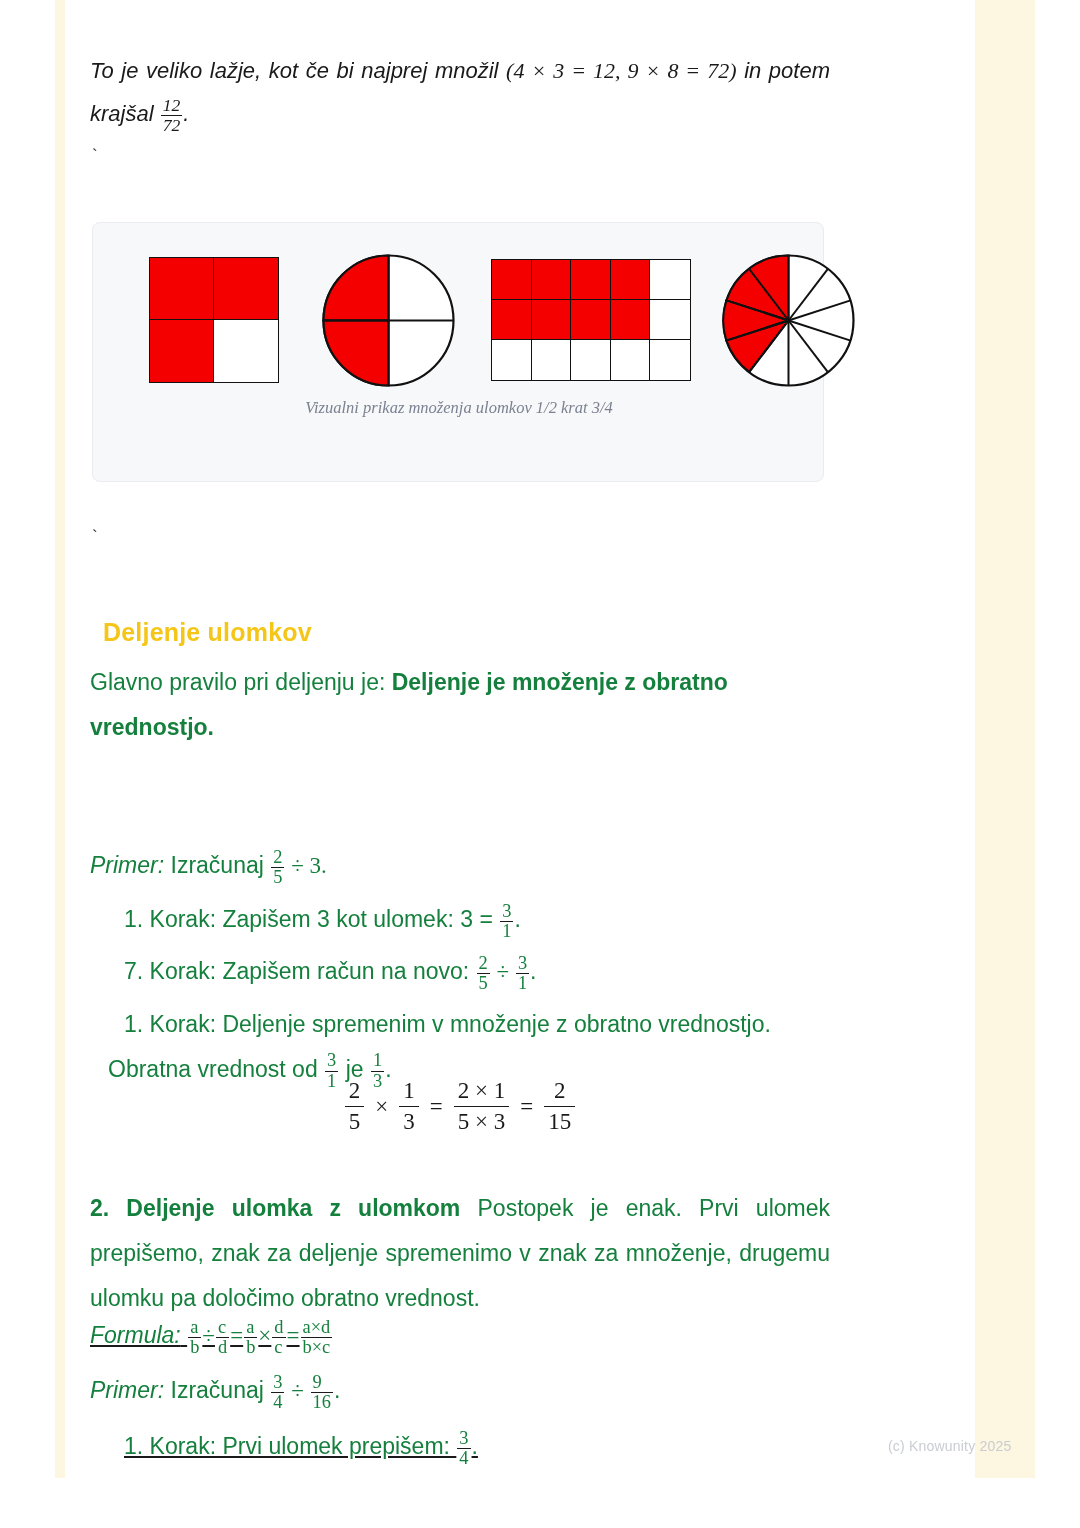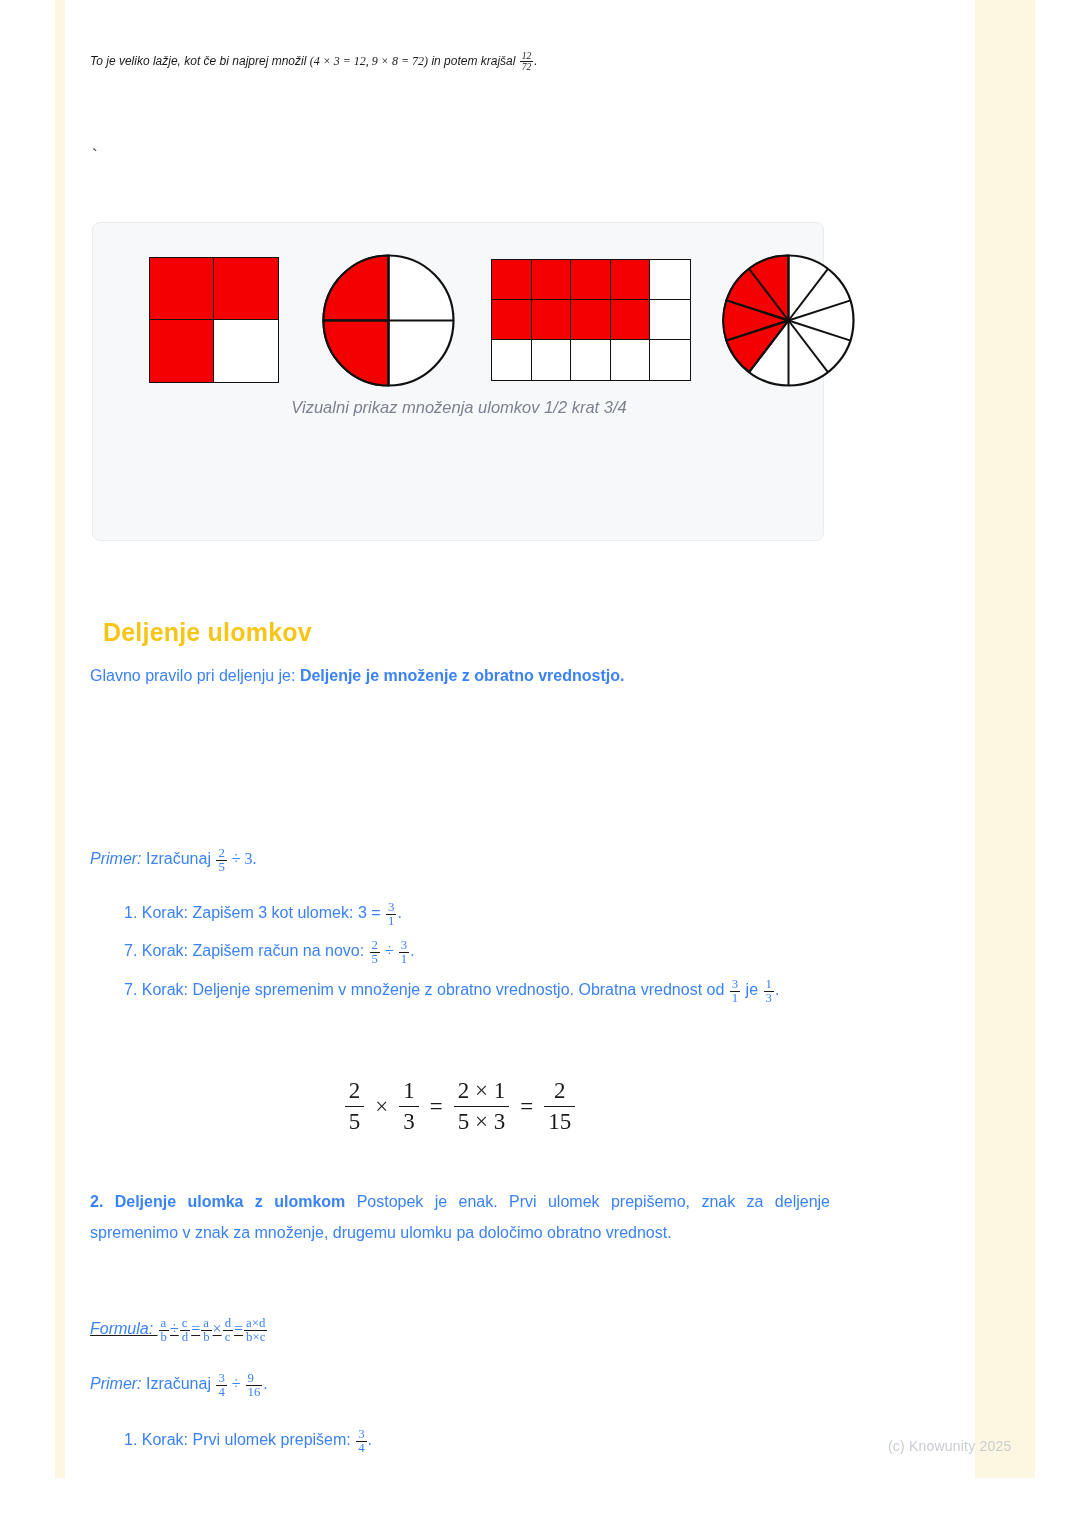--- a/index.html
+++ b/index.html
@@ -30,53 +30,54 @@
     background: #fdf6e0;
   }
   .margin-right {
     position: absolute;
     left: 975px; top: 0;
     width: 60px; height: 1478px;
     background: #fdf6e0;
   }
   p {
     margin: 0;
-    font-size: 16px;
+    font-size: 23px;
     line-height: 1.95;
-    color: #3b82f6;
+    color: #15803d;
   }
   .justified { text-align: justify; }
   .italic { font-style: italic; }
   .bold { font-weight: bold; }
 
   .intro {
     position: absolute;
     left: 90px; top: 50px;
     width: 740px;
     font-style: italic;
-    font-size: 12px;
+    font-size: 22px;
     line-height: 1.95;
     text-align: justify;
   }
   .tickmark {
     position: absolute;
     left: 92px;
     font-size: 17px;
     color: #333;
   }
 
   
   .figure-card {
     position: absolute;
     left: 92px; top: 222px;
-    width: 732px; height: 319px;
+    width: 732px; height: 260px;
     background: #f7f8fa;
     border: 1px solid #e9ebef;
     border-radius: 8px;
     box-sizing: border-box;
+    font-family: Liberation Serif, serif;
   }
   .figure-row {
     position: absolute;
     left: 28px; top: 30px;
     width: 680px; height: 130px;
   }
   .fig-caption {
     position: absolute;
     left: 0; top: 175px;
     width: 732px;
@@ -248,42 +249,42 @@
 
   <div class="block" style="top:897px;">
     <div style="padding-left:18px;">
       <p style="margin-bottom:7px;">
         <span style="display:inline-block;width:16px;"></span><span>1. Korak: Zapišem 3 kot ulomek: 3 = </span><span class="frac"><span class="num">3</span><span class="den">1</span></span><span>.</span>
       </p>
       <p style="margin-bottom:7px;">
         <span style="display:inline-block;width:16px;"></span><span>7. Korak: Zapišem račun na novo: </span><span class="frac"><span class="num">2</span><span class="den">5</span></span><span class="mathserif"> ÷ </span><span class="frac"><span class="num">3</span><span class="den">1</span></span><span>.</span>
       </p>
       <p style="padding-left:0;">
-        <span style="display:inline-block;width:16px;"></span><span>7. Korak: Deljenje spremenim v množenje z obratno vrednostjo. Obratna vrednost od </span><span class="frac"><span class="num">3</span><span class="den">1</span></span><span> je </span><span class="frac"><span class="num">1</span><span class="den">3</span></span><span>.</span>
+        <span style="display:inline-block;width:16px;"></span><span>1. Korak: Deljenje spremenim v množenje z obratno vrednostjo. Obratna vrednost od </span><span class="frac"><span class="num">3</span><span class="den">1</span></span><span> je </span><span class="frac"><span class="num">1</span><span class="den">3</span></span><span>.</span>
       </p>
     </div>
   </div>
 
   <div class="equation" style="top:1078px;">
     <span class="eqfrac"><span class="num">2</span><span class="den">5</span></span><span class="op">×</span><span class="eqfrac"><span class="num">1</span><span class="den">3</span></span><span class="op">=</span><span class="eqfrac"><span class="num">2 × 1</span><span class="den">5 × 3</span></span><span class="op">=</span><span class="eqfrac"><span class="num">2</span><span class="den">15</span></span>
   </div>
 
   <div class="block" style="top:1186px;">
     <p class="justified"><span class="bold">2. Deljenje ulomka z ulomkom</span><span> Postopek je enak. Prvi ulomek prepišemo, znak za deljenje spremenimo v znak za množenje, drugemu ulomku pa določimo obratno vrednost.</span></p>
   </div>
 
   <div class="block" style="top:1313px;text-decoration:underline;">
     <p><span class="italic">Formula:</span><span> </span><span class="frac mathserif"><span class="num">a</span><span class="den">b</span></span><span class="mathserif">÷</span><span class="frac mathserif"><span class="num">c</span><span class="den">d</span></span><span class="mathserif">=</span><span class="frac mathserif"><span class="num">a</span><span class="den">b</span></span><span class="mathserif">×</span><span class="frac mathserif"><span class="num">d</span><span class="den">c</span></span><span class="mathserif">=</span><span class="frac mathserif"><span class="num">a×d</span><span class="den">b×c</span></span></p>
   </div>
 
   <div class="block" style="top:1368px;">
     <p><span class="italic">Primer:</span><span> Izračunaj </span><span class="frac"><span class="num">3</span><span class="den">4</span></span><span class="mathserif"> ÷ </span><span class="frac"><span class="num">9</span><span class="den">16</span></span><span>.</span></p>
   </div>
 
-  <div class="block" style="top:1424px;">
+  <div class="block" style="top:1424px;text-decoration:underline;">
     <div style="padding-left:18px;">
       <p><span style="display:inline-block;width:16px;"></span><span>1. Korak: Prvi ulomek prepišem: </span><span class="frac"><span class="num">3</span><span class="den">4</span></span><span>.</span></p>
     </div>
   </div>
 
   <div class="watermark">(c) Knowunity 2025</div>
 
 </div>
 
 </body></html>

